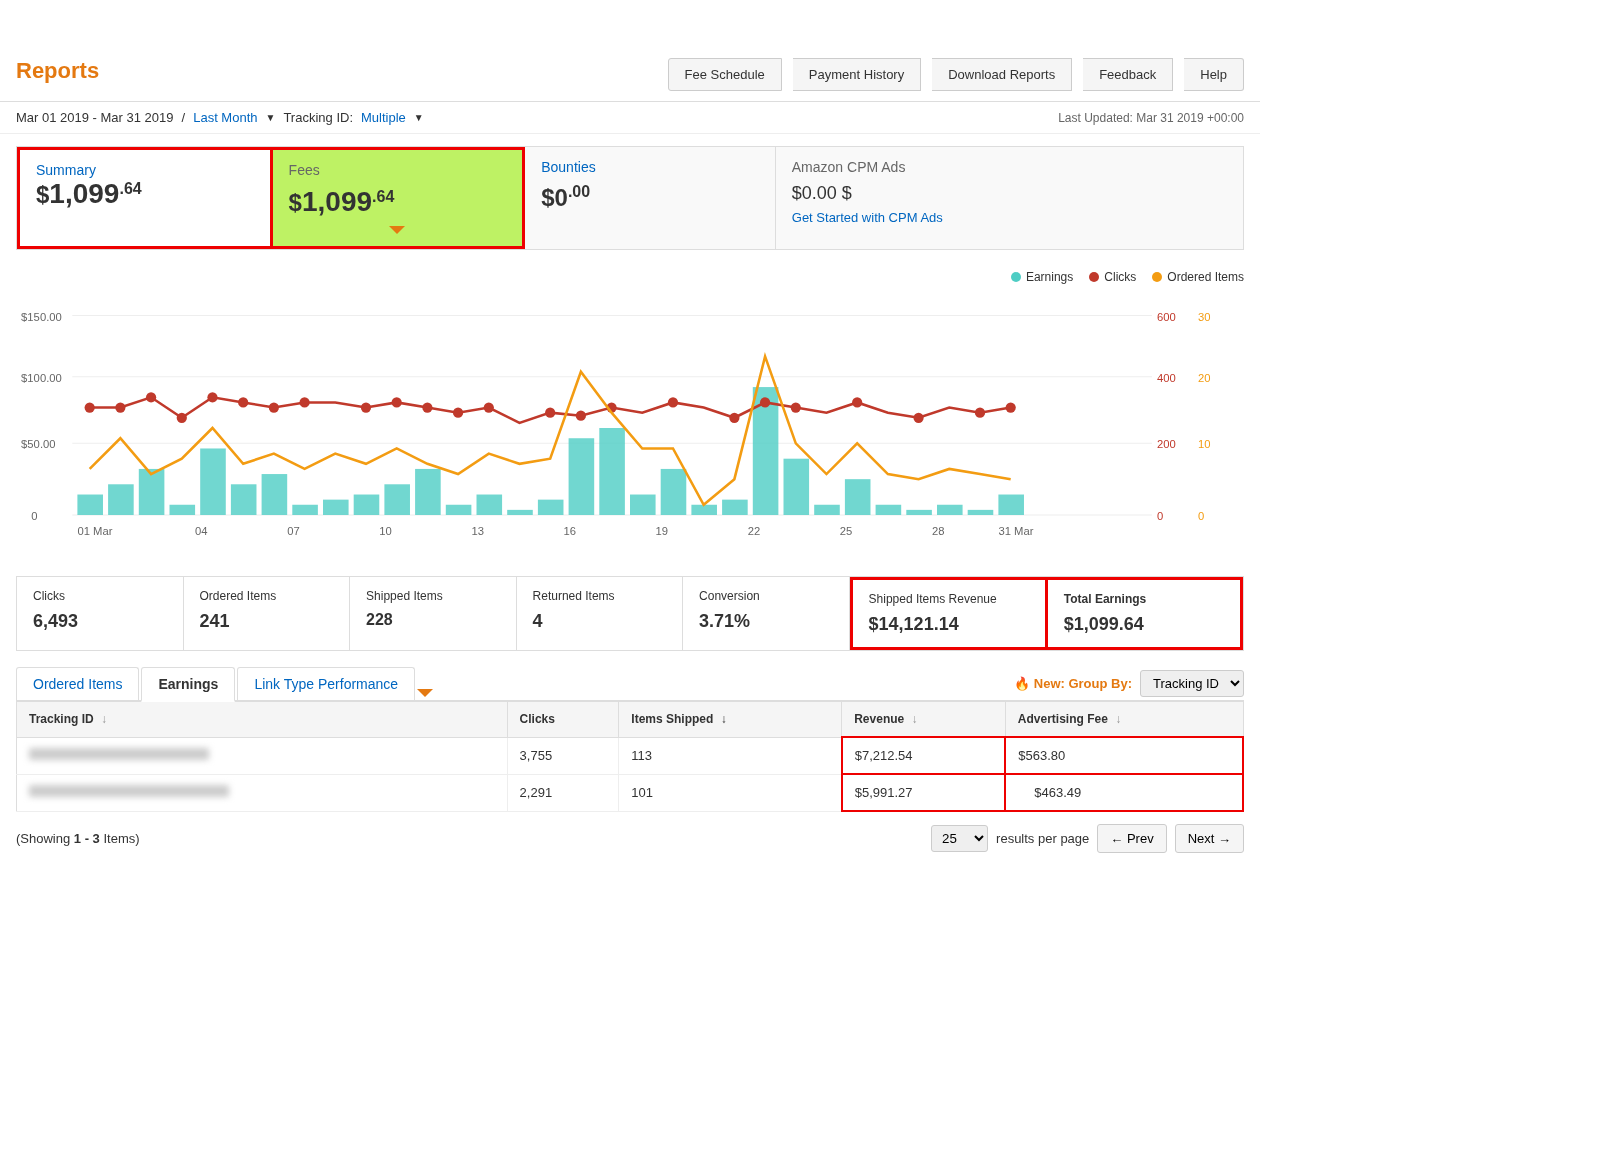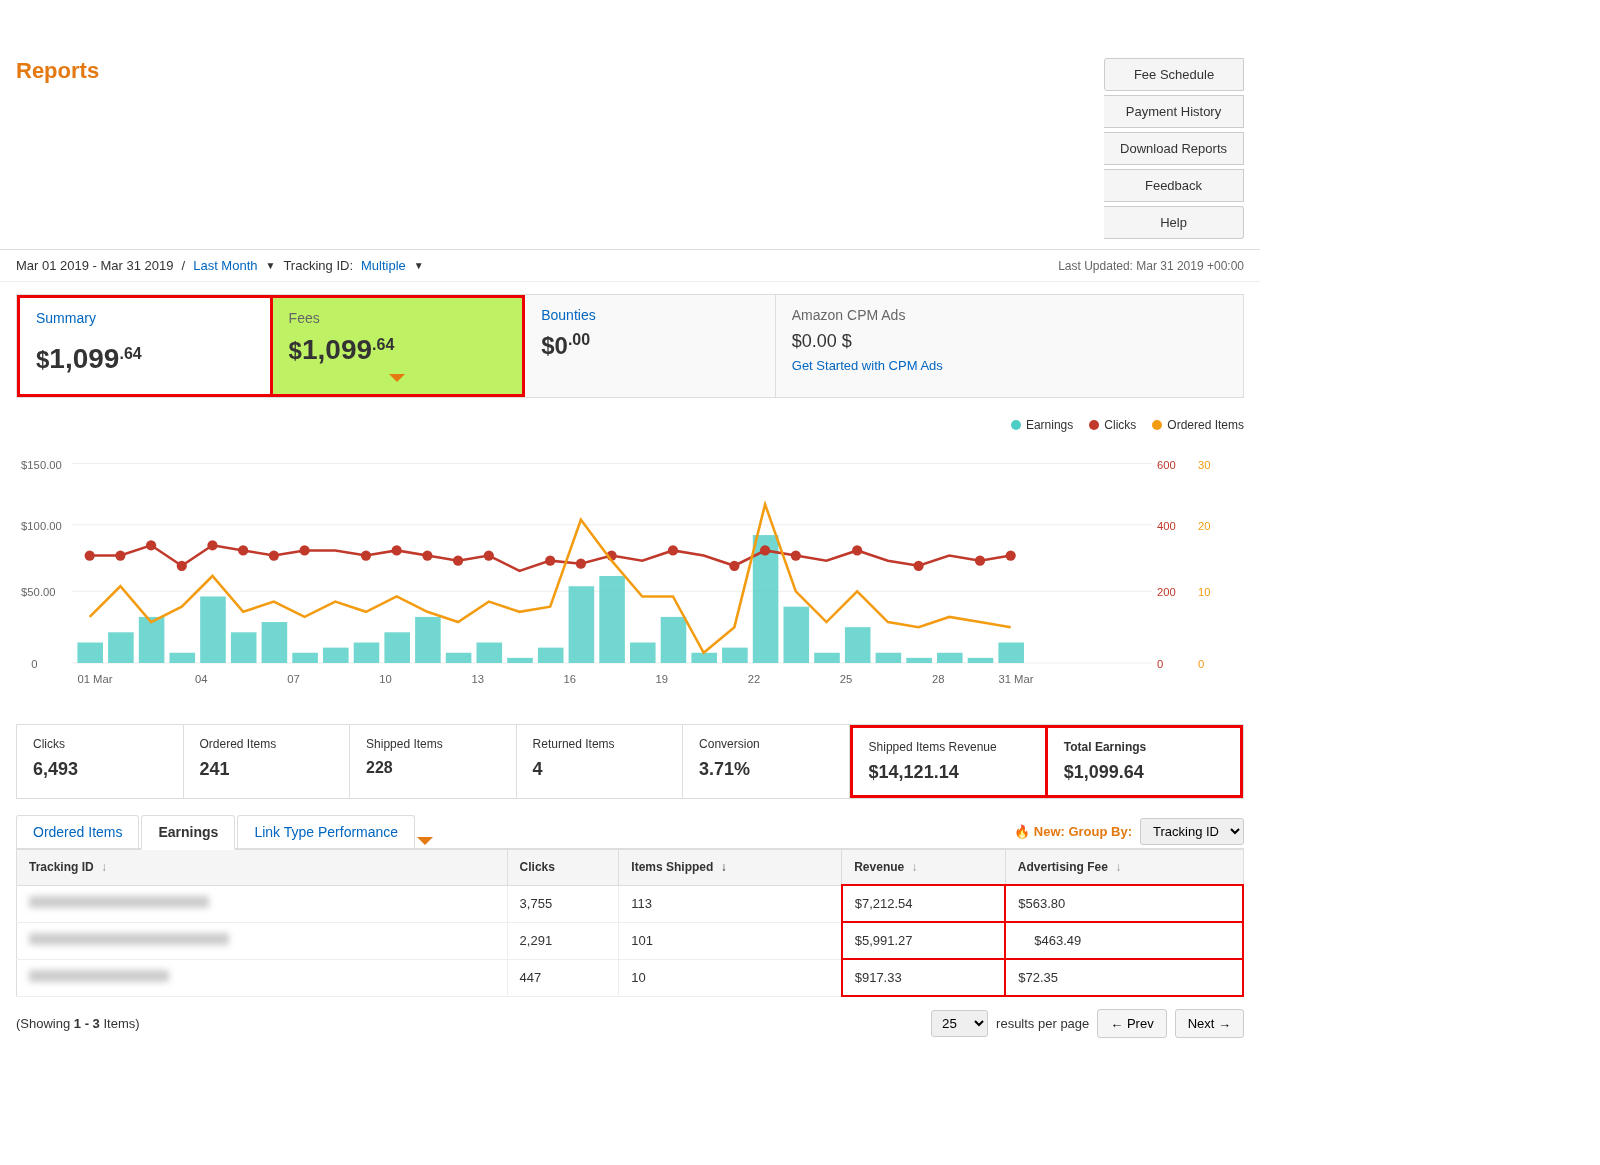--- a/index.html
+++ b/index.html
@@ -1,21 +1,21 @@
 <!DOCTYPE html>
 <html><head>
   <meta charset="utf-8">
   <style>
     * { box-sizing: border-box; margin: 0; padding: 0; }
     body { font-family: Arial, sans-serif; font-size: 13px; background: #fff; color: #333; width: 1260px; }
 
     
     .top-nav { display: flex; justify-content: space-between; padding: 10px 16px; border-bottom: 1px solid #ddd; margin-top: 48px; }
     .top-nav .page-title { color: #e47911; font-size: 22px; font-weight: bold; }
-    .top-nav .nav-buttons { display: flex; gap: 4px; flex-direction: column; }
+    .top-nav .nav-buttons { display: flex; gap: 11px; }
     .nav-btn { padding: 8px 16px; border: 1px solid #ccc; background: #f5f5f5; cursor: pointer; font-size: 13px; color: #333; border-left: none; }
     .nav-btn:first-child { border-left: 1px solid #ccc; border-radius: 3px 0 0 3px; }
     .nav-btn:last-child { border-radius: 0 3px 3px 0; }
 
     
     .date-bar { display: flex; justify-content: space-between; align-items: center; padding: 8px 16px; background: #fff; border-bottom: 1px solid #eee; }
     .date-range { display: flex; align-items: center; gap: 8px; font-size: 13px; }
     .date-link { color: #0066c0; text-decoration: none; cursor: pointer; }
     .dropdown-arrow { font-size: 10px; }
     .last-updated { color: #666; font-size: 12px; }
@@ -80,21 +80,21 @@
     <span>Tracking ID:</span>
     <a class="date-link">Multiple</a>
     <span class="dropdown-arrow">▼</span>
   </div>
   <span class="last-updated">Last Updated: Mar 31 2019 +00:00</span>
 </div>
 
 <div style="margin: 12px 16px; border: 1px solid #ddd; display: flex;">
 
   <div style="flex:1; padding:12px 16px; border-right:1px solid #ddd; border:3px solid #e00; cursor:pointer; background:#fff;">
-    <div style="color:#0066c0; font-size:14px; margin-bottom:17px;">Summary</div>
+    <div style="color:#0066c0; font-size:14px; margin-bottom:0;">Summary</div>
     <div style="font-size:24px; font-weight:bold;">$<span style="font-size:28px;">1,099</span><sup style="font-size:16px;">.64</sup></div>
   </div>
 
   <div style="flex:1; padding:12px 16px; border-right:1px solid #ddd; border:3px solid #e00; border-left:none; cursor:pointer; background:#bef264;">
     <div style="color:#666; font-size:14px; margin-bottom:8px;">Fees</div>
     <div style="font-size:24px; font-weight:bold;">$<span style="font-size:28px;">1,099</span><sup style="font-size:16px;">.64</sup></div>
     <div class="arrow-indicator" style="margin-top:8px;"></div>
   </div>
 
   <div style="flex:1; padding:12px 16px; border-right:1px solid #ddd; cursor:pointer; background:#f9f9f9;">
@@ -337,29 +337,20 @@
       <tr style="border-bottom:1px solid #eee;">
         <td style="padding:10px 12px; border-right:1px solid #eee;">
           <span style="display:inline-block; width:200px; height:12px; background:#ccc; filter:blur(3px); border-radius:2px;">&nbsp;&nbsp;&nbsp;&nbsp;&nbsp;&nbsp;&nbsp;&nbsp;&nbsp;&nbsp;&nbsp;&nbsp;&nbsp;&nbsp;&nbsp;&nbsp;&nbsp;&nbsp;&nbsp;&nbsp;&nbsp;&nbsp;</span>
         </td>
         <td style="padding:10px 12px; border-right:1px solid #eee;">2,291</td>
         <td style="padding:10px 12px; border-right:1px solid #eee;">101</td>
         <td style="padding:10px 12px; border-right:1px solid #eee; border:2px solid #e00; border-top:none; background:#fff;">$5,991.27</td>
         <td style="padding:10px 28px; border:2px solid #e00; border-top:none; border-left:none; background:#fff;">$463.49</td>
       </tr>
 
-      <tr>
-        <td style="padding:10px 12px; border-right:1px solid #eee;">
-          <span style="display:inline-block; width:140px; height:12px; background:#ccc; filter:blur(3px); border-radius:2px;">&nbsp;&nbsp;&nbsp;&nbsp;&nbsp;&nbsp;&nbsp;&nbsp;&nbsp;&nbsp;&nbsp;&nbsp;&nbsp;&nbsp;&nbsp;&nbsp;</span>
-        </td>
-        <td style="padding:10px 12px; border-right:1px solid #eee;">447</td>
-        <td style="padding:10px 12px; border-right:1px solid #eee;">10</td>
-        <td style="padding:10px 12px; border-right:1px solid #eee; border:2px solid #e00; border-top:none; background:#fff;">$917.33</td>
-        <td style="padding:10px 12px; border:2px solid #e00; border-top:none; border-left:none; background:#fff;">$72.35</td>
-      </tr>
     </tbody>
   </table>
 
   <div class="pagination-row">
     <div>
       (Showing <strong>1 - 3</strong> Items)
     </div>
     <div style="display:flex; align-items:center; gap:8px;">
       <select style="padding:4px 6px; border:1px solid #ccc; border-radius:3px;">
         <option>25</option>

